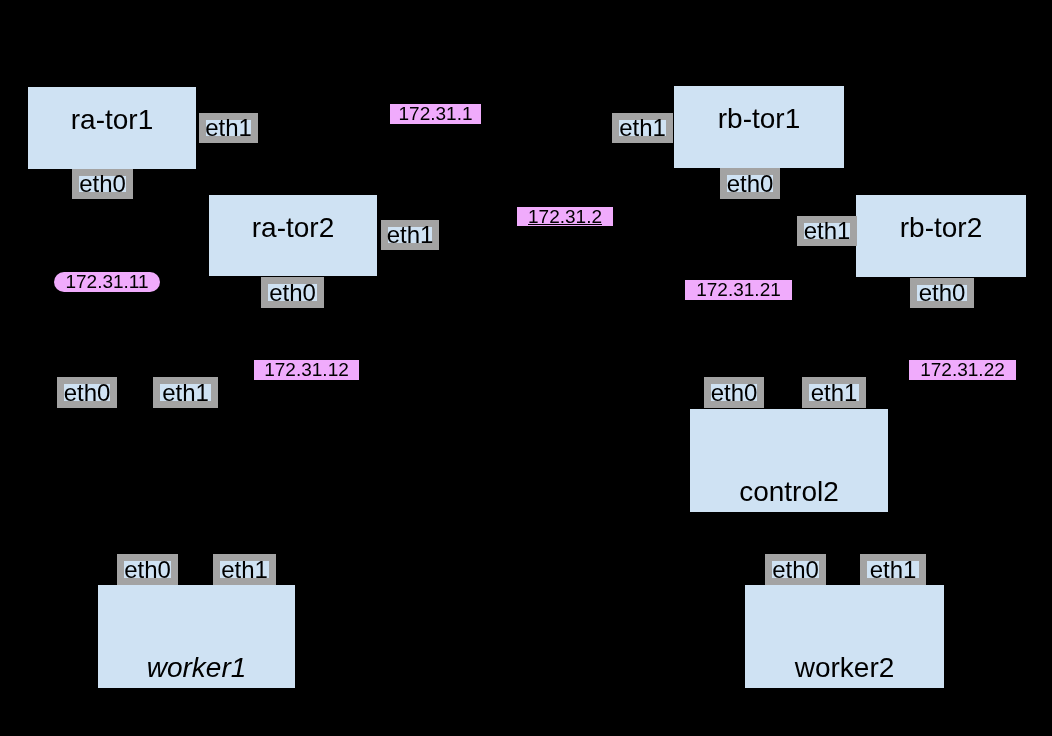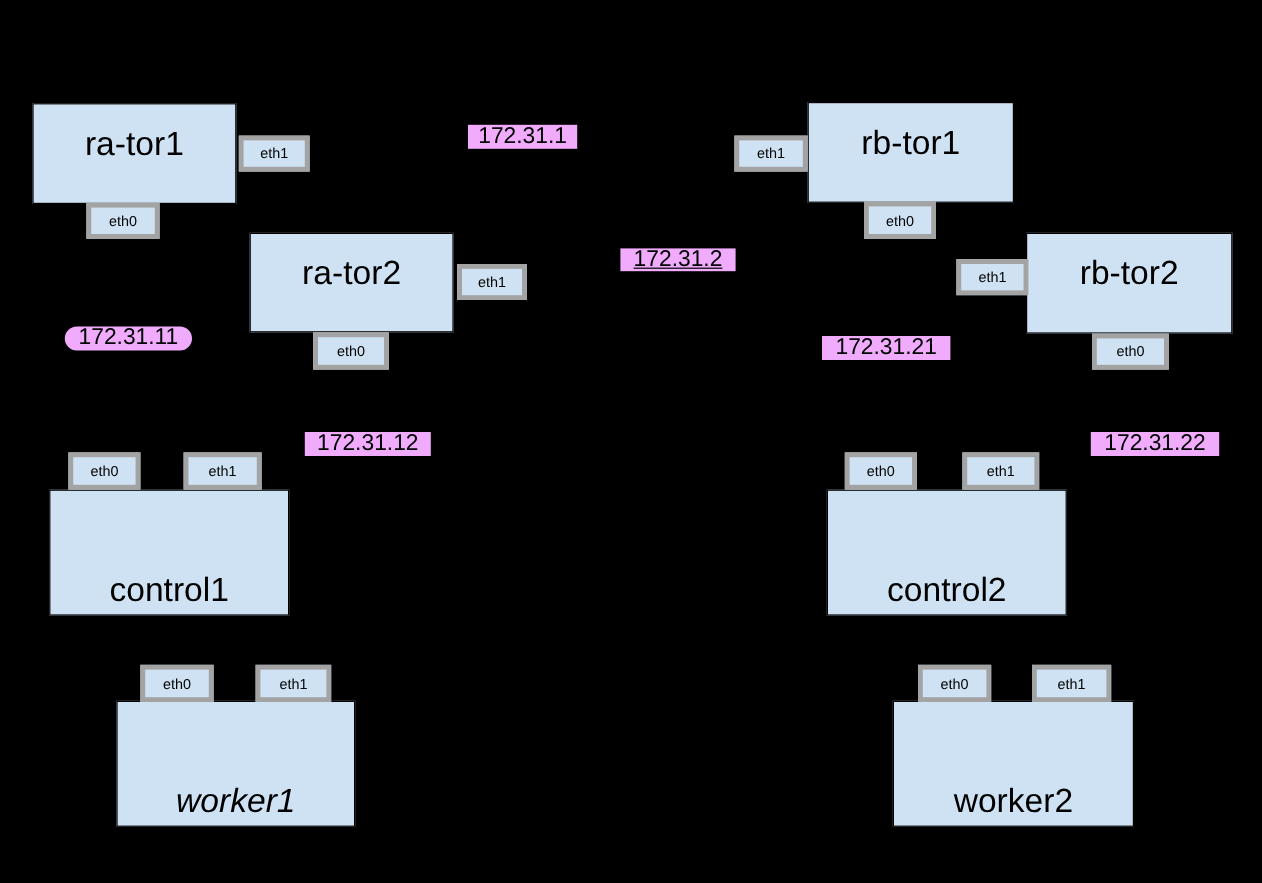--- a/index.html
+++ b/index.html
@@ -27,26 +27,26 @@
     text-align:center;
     font-size:28px;
     line-height:23px;
     color:#000;
   }
   .tor .node-label{top:21px;}
   .host .node-label{bottom:9px;}
   .port{
     position:absolute;
     background:#cfe2f3;
-    border:4px solid #a3a3a3;
+    border:7px solid #a3a3a3;
     box-sizing:border-box;
     display:flex;
     align-items:center;
     justify-content:center;
-    font-size:12px;
+    font-size:24px;
     color:#000;
     z-index:2;
   }
   .ip{
     position:absolute;
     background:#f0abfc;
     box-sizing:border-box;
     text-align:center;
     font-size:19px;
     line-height:20px;
@@ -105,23 +105,20 @@
     <span class="node-label">ra-tor2</span>
   </div>
 
   <div class="node tor" id="rb-tor1">
     <span class="node-label">rb-tor1</span>
   </div>
   <div class="node tor" id="rb-tor2">
     <span class="node-label">rb-tor2</span>
   </div>
 
-  <div class="node host" id="control1">
-    <span class="node-label">control1</span>
-  </div>
   <div class="node host" id="worker1">
     <span class="node-label">worker1</span>
   </div>
 
   <div class="node host" id="control2">
     <span class="node-label">control2</span>
   </div>
   <div class="node host" id="worker2">
     <span class="node-label">worker2</span>
   </div>

